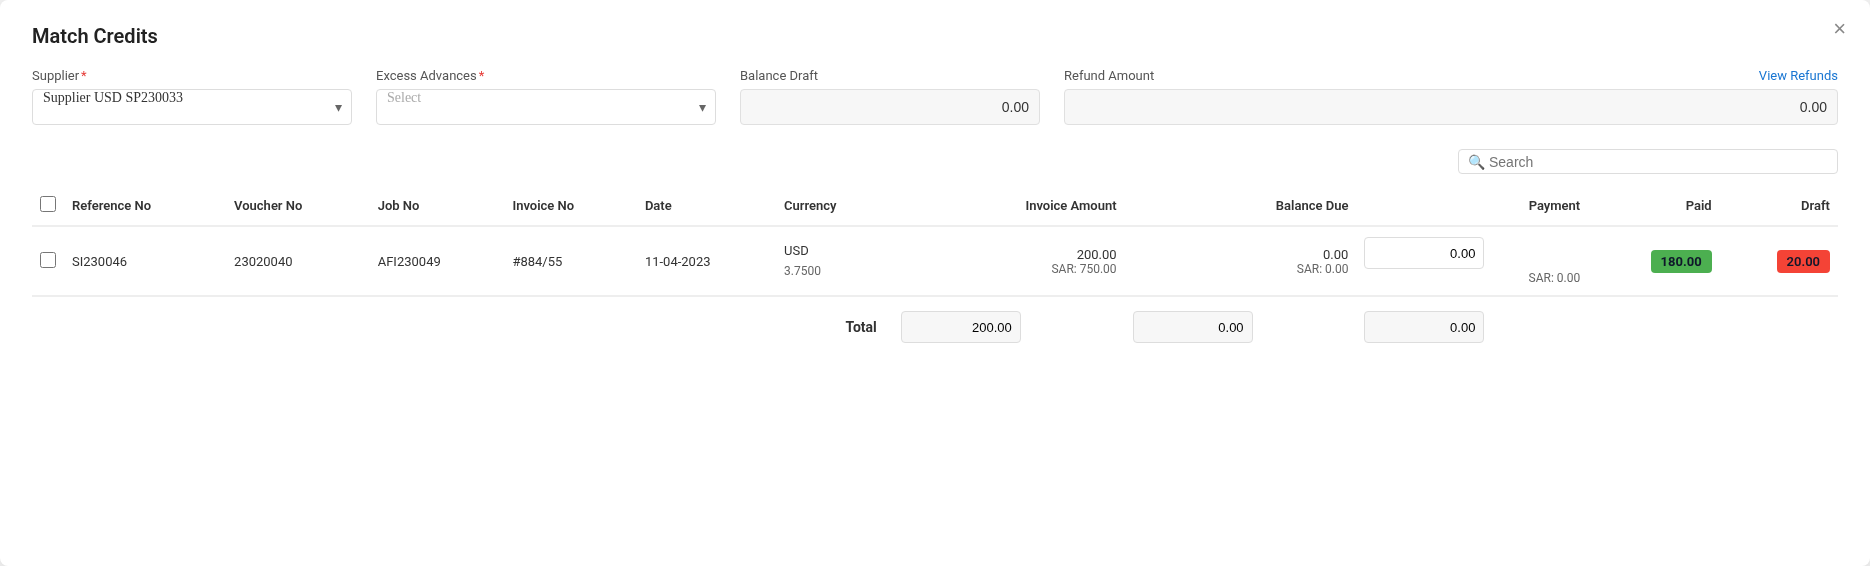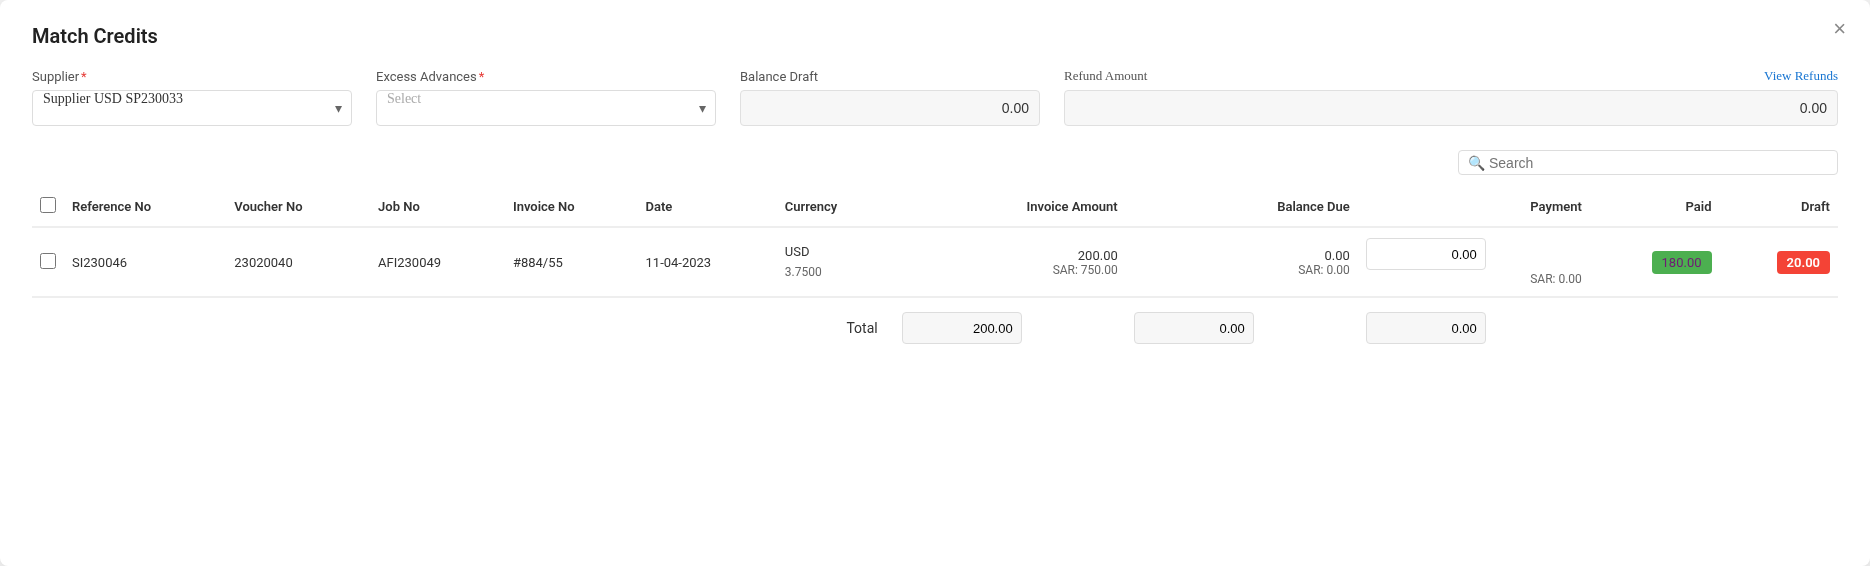--- a/index.html
+++ b/index.html
@@ -107,21 +107,20 @@
       cursor: pointer;
       text-decoration: none;
       margin-left: auto;
       white-space: nowrap;
     }
     .refund-header {
       display: flex;
       flex-direction: row;
       align-items: center;
       justify-content: space-between;
-      font-family: Liberation Serif, serif;
     }
     .search-row {
       display: flex;
       justify-content: flex-end;
       margin-bottom: 12px;
     }
     .search-wrapper {
       position: relative;
       width: 380px;
     }
@@ -199,45 +198,45 @@
       display: block;
     }
     .payment-sar {
       font-size: 12px;
       color: #666;
       margin-top: 2px;
       text-align: right;
     }
     .badge-green {
       background: #4caf50;
-      color: #701a75;
+      color: #0f172a;
       border-radius: 4px;
       padding: 4px 10px;
       font-size: 13px;
-      font-weight: 400;
+      font-weight: 700;
       display: inline-block;
       text-align: center;
     }
     .badge-red {
       background: #f44336;
-      color: #ffffff;
+      color: #0f172a;
       border-radius: 4px;
       padding: 4px 10px;
       font-size: 13px;
       font-weight: 600;
       display: inline-block;
     }
     .total-row td {
       border-top: 2px solid #eee;
       border-bottom: none;
       padding-top: 14px;
     }
     .total-label {
       text-align: right;
-      font-weight: 400;
+      font-weight: 700;
       font-size: 14px;
       padding-right: 16px;
     }
     .total-input {
       width: 120px;
       height: 32px;
       border: 1px solid #ddd;
       border-radius: 4px;
       padding: 0 8px;
       font-size: 13px;

